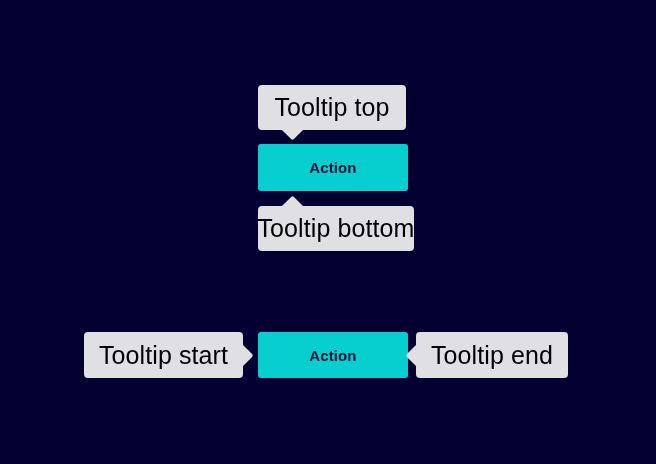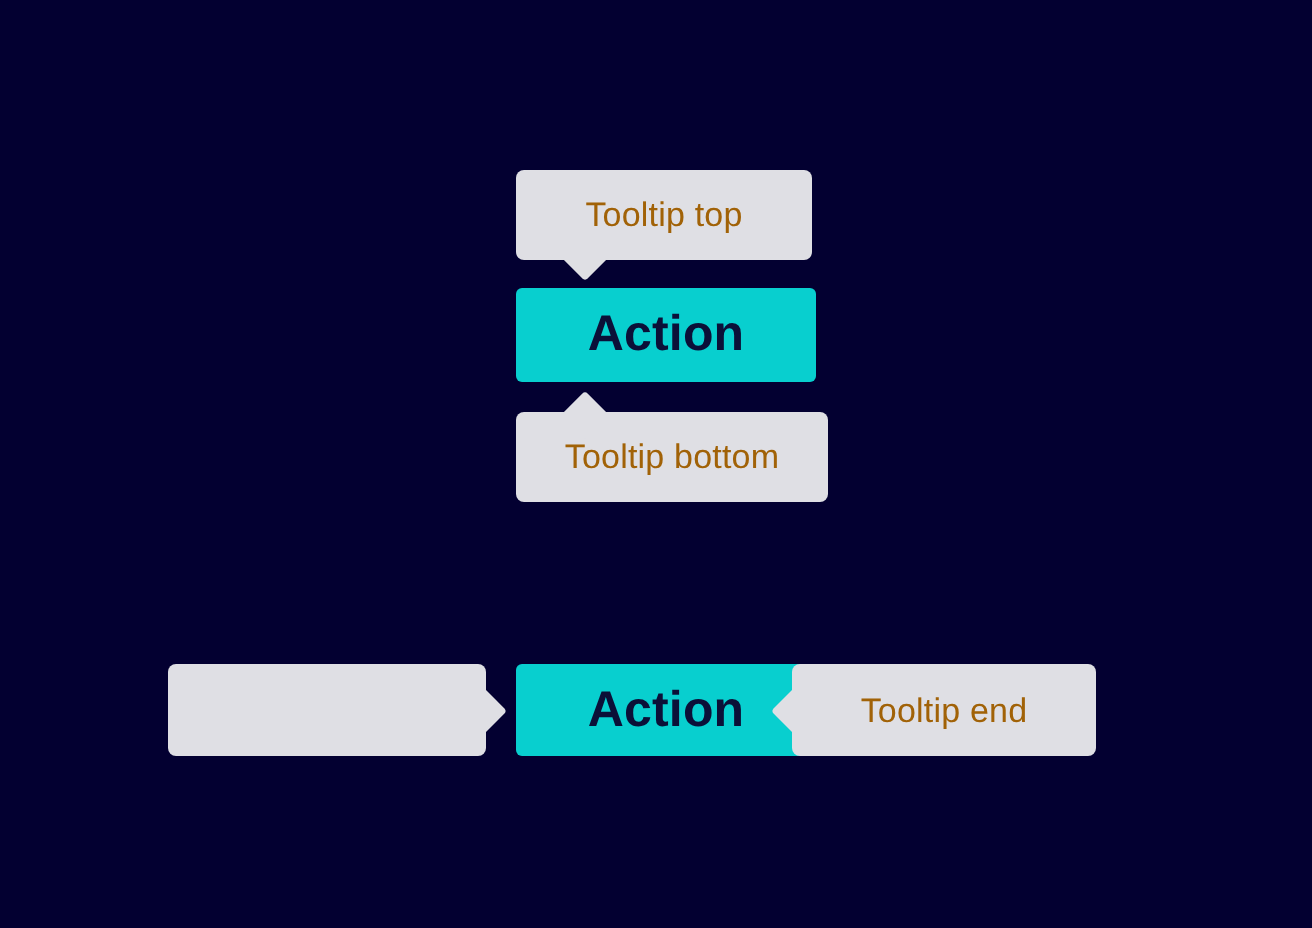--- a/index.html
+++ b/index.html
@@ -16,23 +16,23 @@
   .stage {
     position: relative;
     width: 656px;
     height: 464px;
   }
 
   
   .tooltip {
     position: absolute;
     background: #dfdfe4;
-    color: #a16207;
+    color: #000000;
     border-radius: 4px;
-    font-size: 17px;
+    font-size: 25px;
     font-weight: 400;
     line-height: 1;
     display: flex;
     align-items: center;
     justify-content: center;
     box-sizing: border-box;
     letter-spacing: 0.1px;
   }
   .tooltip-label {
     display: block;
@@ -75,40 +75,40 @@
   }
 
   
   .action-btn {
     position: absolute;
     background: #08cfcf;
     color: #0b1038;
     border: none;
     border-radius: 3px;
     font-family: "Liberation Sans", sans-serif;
-    font-size: 25px;
+    font-size: 15px;
     font-weight: 700;
     line-height: 1;
     display: flex;
     align-items: center;
     justify-content: center;
     padding: 0;
     cursor: pointer;
     letter-spacing: 0.1px;
   }
 
   
   .tt-top    { left: 258px; top: 85px;  width: 148px; height: 45px; }
   .btn-top   { left: 258px; top: 144px; width: 150px; height: 47px; }
   .tt-bottom { left: 258px; top: 206px; width: 156px; height: 45px; }
 
   
   .tt-start  { left: 84px;  top: 332px; width: 159px; height: 46px; }
   .btn-mid   { left: 258px; top: 332px; width: 150px; height: 46px; }
-  .tt-end    { left: 396px; top: 332px; width: 152px; height: 46px; }
+  .tt-end    { left: 416px; top: 332px; width: 152px; height: 46px; }
 </style>
 </head>
 <body>
 
 <div class="stage">
 
   <div class="tooltip tt-top">
     <span class="tooltip-label">Tooltip top</span>
     <span class="tail tail-down"></span>
   </div>
@@ -116,20 +116,21 @@
   <button class="action-btn btn-top">
     <span class="action-label">Action</span>
   </button>
 
   <div class="tooltip tt-bottom">
     <span class="tooltip-label">Tooltip bottom</span>
     <span class="tail tail-up"></span>
   </div>
 
   <div class="tooltip tt-start">
+    <span class="tooltip-label">Tooltip start</span>
     <span class="tail tail-right"></span>
   </div>
 
   <button class="action-btn btn-mid">
     <span class="action-label">Action</span>
   </button>
 
   <div class="tooltip tt-end">
     <span class="tooltip-label">Tooltip end</span>
     <span class="tail tail-left"></span>

